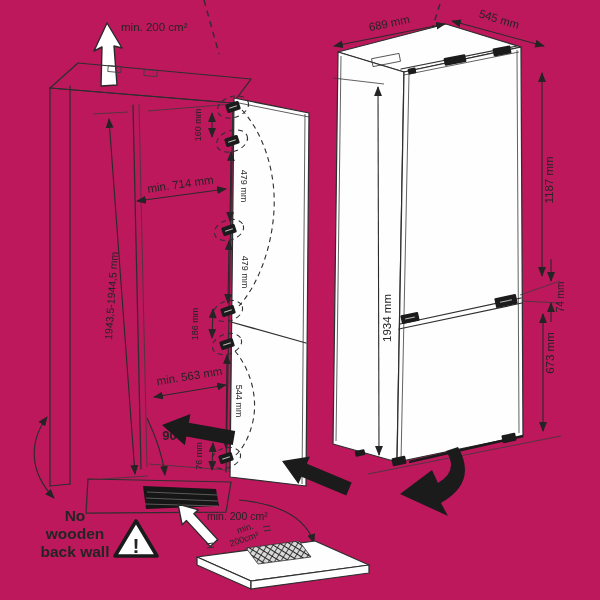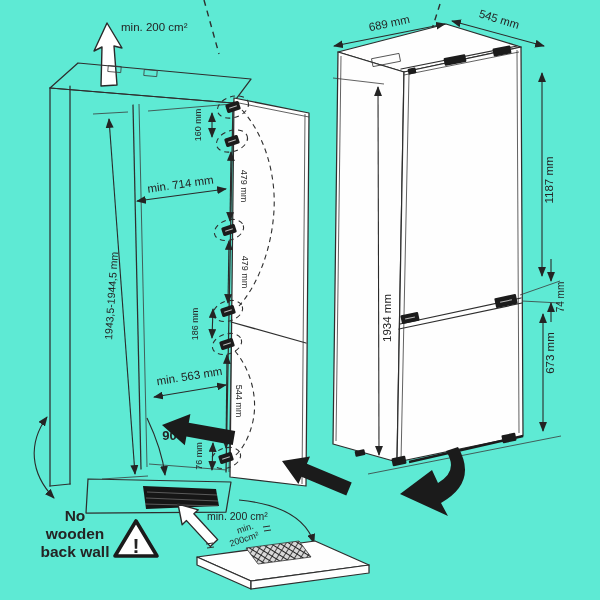--- a/index.html
+++ b/index.html
@@ -1,16 +1,16 @@
 <!DOCTYPE html>
 <html><head>
 <meta charset="utf-8">
 <style>
   html,body{margin:0;padding:0;background:#fff;}
-  #canvas{position:relative;width:600px;height:600px;background:#5eead4;overflow:hidden;}
+  #canvas{position:relative;width:600px;height:600px;background:#be185d;overflow:hidden;}
   svg{display:block;}
   text{font-family:"Liberation Sans","DejaVu Sans",sans-serif;fill:#242424;}
   .ln{fill:none;stroke:#2e2e2e;stroke-width:1.25;stroke-linejoin:round;stroke-linecap:round;}
   .thin{fill:none;stroke:#3a3a3a;stroke-width:.8;stroke-linejoin:round;}
   .dim{fill:none;stroke:#2a2a2a;stroke-width:1.1;}
   .dash{fill:none;stroke:#2e2e2e;stroke-width:1.1;stroke-dasharray:5 4;}
   .dashf{fill:none;stroke:#2e2e2e;stroke-width:1.4;stroke-dasharray:6 5;}
   .dark{fill:#1b1b1b;stroke:none;}
   .wht{fill:#ffffff;stroke:#2a2a2a;stroke-width:1.4;stroke-linejoin:round;}
   .face{fill:#fefefe;stroke:#2e2e2e;stroke-width:1.25;stroke-linejoin:round;}

